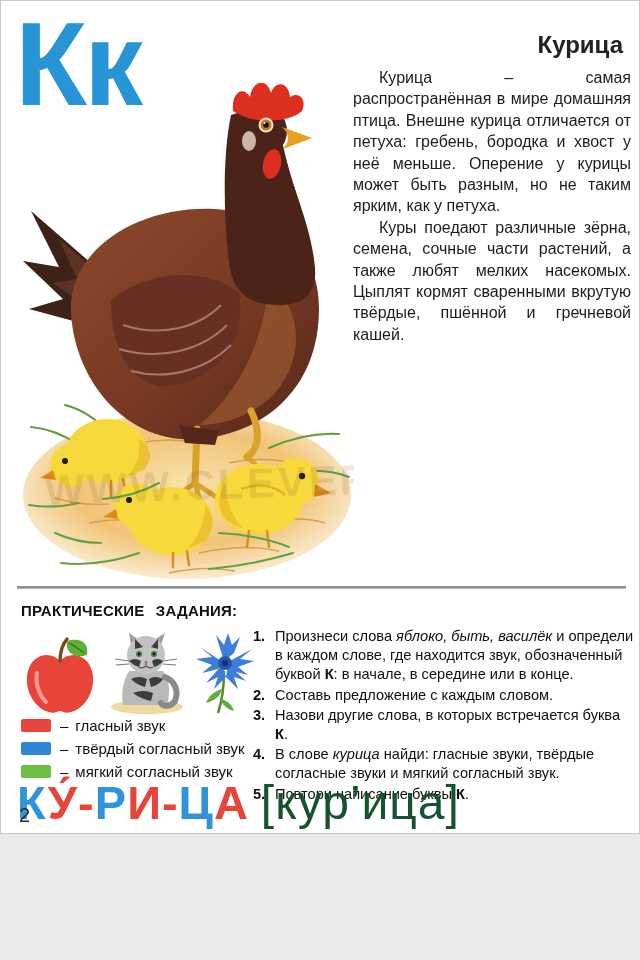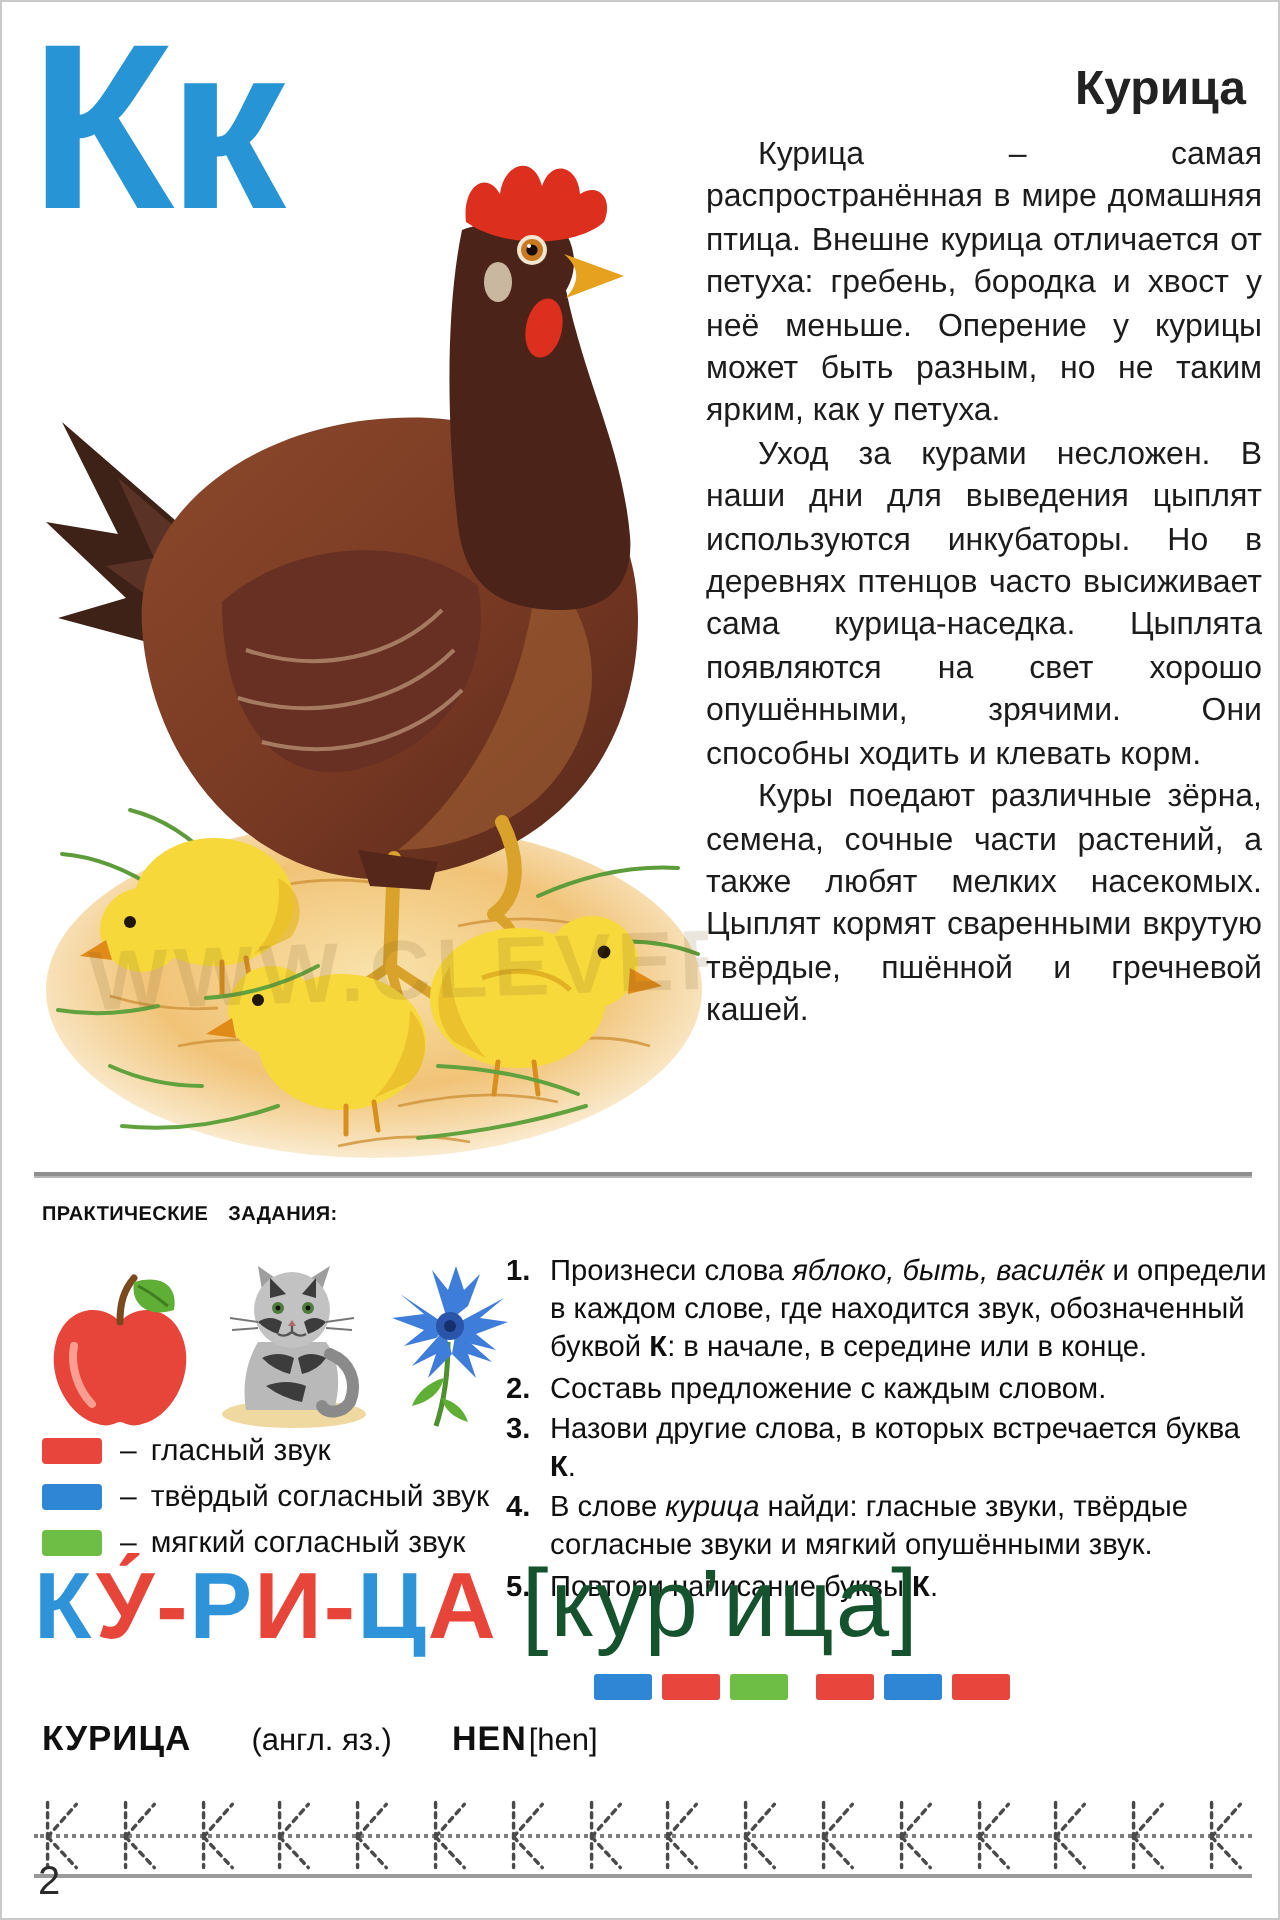--- a/index.html
+++ b/index.html
@@ -1,33 +1,33 @@
 <!DOCTYPE html>
 <html><head>
 <meta charset="utf-8">
 <style>
   html,body{margin:0;padding:0;background:#e9e9e9;}
   .page{
-    position:relative;width:640px;height:960px;margin:0 auto;
+    position:relative;width:640px;height:834px;margin:0 auto;
     background:#ffffff;border:1px solid #c9c9c9;box-sizing:border-box;
     font-family:"Liberation Sans","DejaVu Sans",sans-serif;color:#1a1a1a;overflow:hidden;
   }
   
   .big-letters{position:absolute;left:14px;top:-10px;font-size:118px;font-weight:700;color:#2795d5;letter-spacing:-3px;line-height:1.25;}
   .page-title{position:absolute;top:30px;right:16px;font-size:24px;font-weight:700;color:#222;}
   
   .illustration{position:absolute;left:18px;top:52px;width:335px;height:530px;}
   .illustration svg{width:100%;height:100%;display:block;}
   
   .article{position:absolute;left:352px;top:66px;width:278px;font-size:16px;line-height:21.4px;text-align:justify;color:#1c1c1c;}
   .article p{margin:0;text-indent:26px;}
   
   .divider{position:absolute;left:16px;top:585px;width:609px;height:3px;border-top:2px solid #8f8f8f;border-bottom:1px solid #b5b5b5;box-sizing:border-box;}
   
-  .tasks-heading{position:absolute;left:20px;top:601px;font-size:10px;font-weight:700;color:#101010;word-spacing:7px;letter-spacing:.2px;}
+  .tasks-heading{position:absolute;left:20px;top:601px;font-size:15px;font-weight:700;color:#101010;word-spacing:7px;letter-spacing:.2px;}
   .pics{position:absolute;left:20px;top:630px;width:235px;height:84px;display:flex;justify-content:space-between;align-items:flex-end;}
   .pics svg{display:block;}
   .legend{position:absolute;left:20px;top:716px;width:238px;}
   .legend-row{display:flex;align-items:center;margin-bottom:6px;}
   .swatch{width:30px;height:13px;border-radius:2px;margin-right:9px;flex:none;}
   .legend-dash{margin-right:7px;font-size:15px;color:#111;}
   .legend-label{font-size:15px;color:#111;white-space:nowrap;}
   .tasks-list{position:absolute;left:252px;top:626px;width:383px;font-size:14.6px;line-height:19.2px;color:#0f0f0f;}
   .task-item{display:flex;margin-bottom:1px;}
   .task-num{width:22px;flex:none;font-weight:700;}
@@ -170,21 +170,20 @@
           <path d="M36,480 q22,10 46,10"></path>
           <path d="M140,430 q-26,14 -56,16"></path>
       </g>
 
       <text x="26" y="452" font-size="42" font-weight="bold" letter-spacing="3" fill="#7a5c28" opacity="0.15" transform="rotate(-2 26 452)">WWW.CLEVER-TOY.RU</text>
     </svg>
   </div>
 
   <div class="article">
     <p>Курица – самая распространённая в мире домашняя птица. Внешне курица отличается от петуха: гребень, бородка и хвост у неё меньше. Оперение у курицы может быть разным, но не таким ярким, как у петуха.</p>
-    <p>Уход за курами несложен. В наши дни для выведения цыплят используются инкубаторы. Но в деревнях птенцов часто высиживает сама курица-наседка. Цыплята появляются на свет хорошо опушёнными, зрячими. Они способны ходить и клевать корм.</p>
     <p>Куры поедают различные зёрна, семена, сочные части растений, а также любят мелких насекомых. Цыплят кормят сваренными вкрутую твёрдые, пшённой и гречневой кашей.</p>
   </div>
 
   <div class="divider"></div>
 
   <div class="tasks-heading">ПРАКТИЧЕСКИЕ ЗАДАНИЯ:</div>
 
   <div class="pics">
     <svg width="78" height="80" viewBox="0 0 78 80">
       <path d="M39,26 C30,16 12,18 7,36 C2,54 14,74 28,77 C34,79 37,76 39,76 C41,76 44,79 50,77 C64,74 76,54 71,36 C66,18 48,16 39,26 Z" fill="#e8453a"></path>
@@ -264,21 +263,21 @@
       <div class="task-item">
         <span class="task-num">2.</span>
         <span class="task-text"><span>Составь предложение с каждым словом.</span></span>
       </div>
       <div class="task-item">
         <span class="task-num">3.</span>
         <span class="task-text"><span>Назови другие слова, в которых встречается буква </span><span class="bd">К</span><span>.</span></span>
       </div>
       <div class="task-item">
         <span class="task-num">4.</span>
-        <span class="task-text"><span>В слове </span><span class="it">курица</span><span> найди: гласные звуки, твёрдые согласные звуки и мягкий опушёнными звук.</span></span>
+        <span class="task-text"><span>В слове </span><span class="it">курица</span><span> найди: гласные звуки, твёрдые согласные звуки и мягкий согласный звук.</span></span>
       </div>
       <div class="task-item">
         <span class="task-num">5.</span>
         <span class="task-text"><span>Повтори написание буквы </span><span class="bd">К</span><span>.</span></span>
       </div>
     </div>
 
   <div class="word-row">
     <span class="syllables"><span style="color: rgb(46, 147, 216);">К</span><span style="color: rgb(232, 69, 58);">У́</span><span style="color: rgb(232, 69, 58);">-</span><span style="color: rgb(46, 147, 216);">Р</span><span style="color: rgb(232, 69, 58);">И</span><span style="color: rgb(232, 69, 58);">-</span><span style="color: rgb(46, 147, 216);">Ц</span><span style="color: rgb(232, 69, 58);">А</span></span><span class="transcription">[кур’ица]</span>
   </div>

